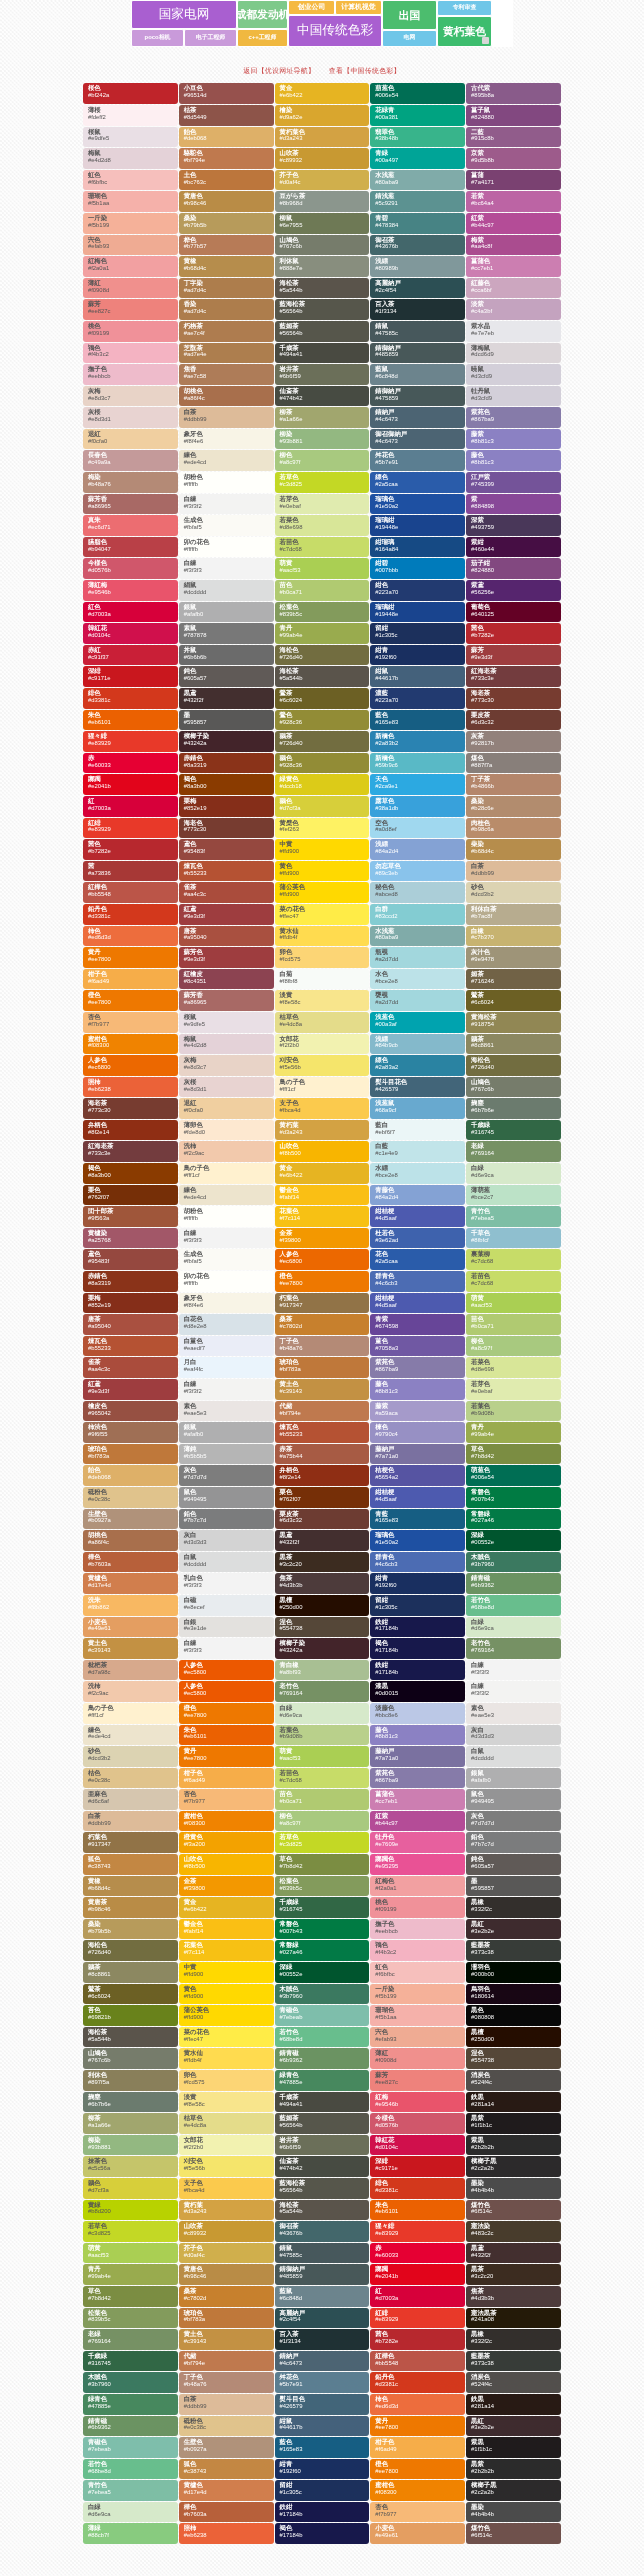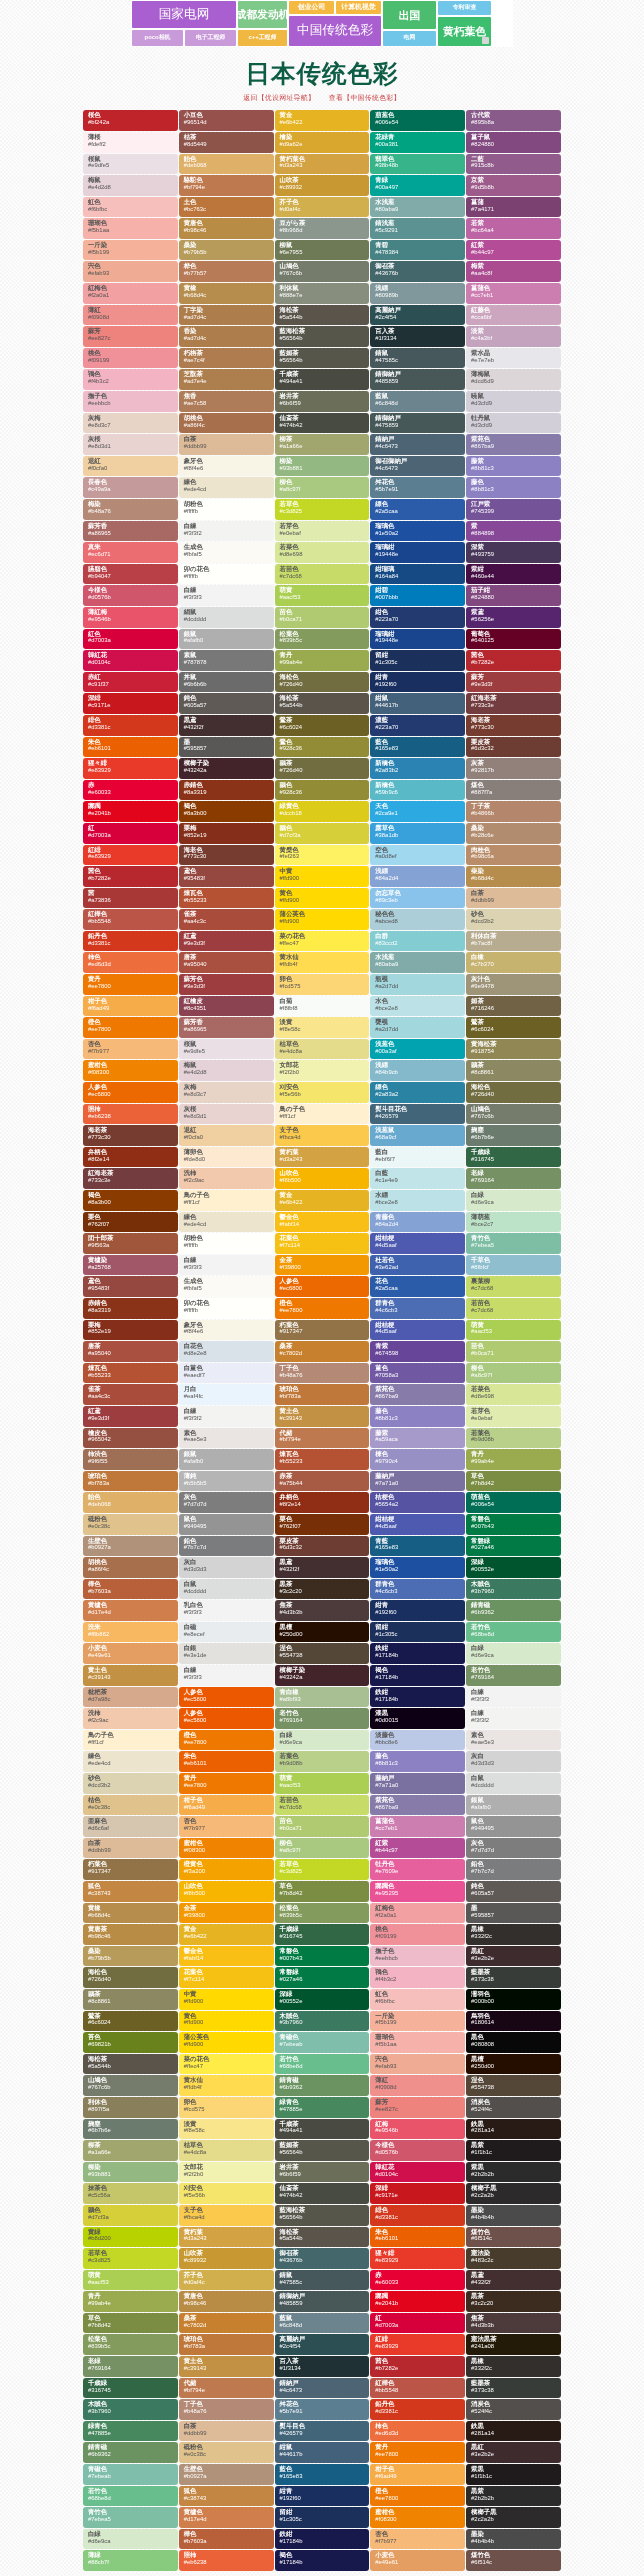--- a/index.html
+++ b/index.html
@@ -121,21 +121,20 @@
         <span>专利审查</span>
       </div>
     <div class="ad-tile ad-mid" style="height:31px;background:#3dbd6e;position:relative;">
       <span>黄朽葉色</span>
       <span class="lock-badge"></span>
     </div>
   </div>
 </div>
 
 <div id="page-header">
-  <h1 id="page-title">日本传统色彩</h1>
   <div id="page-links">
     <a href="#">返回【优设网址导航】</a><span class="sep"></span><a href="#">查看【中国传统色彩】</a>
   </div>
 </div>
 
 <div id="color-grid">
     <div class="swatch" style="background: rgb(191, 36, 42); color: rgb(255, 255, 255);">
       <span class="sw-name">桜色</span>
       <span class="sw-hex">#bf242a</span>
     </div>

